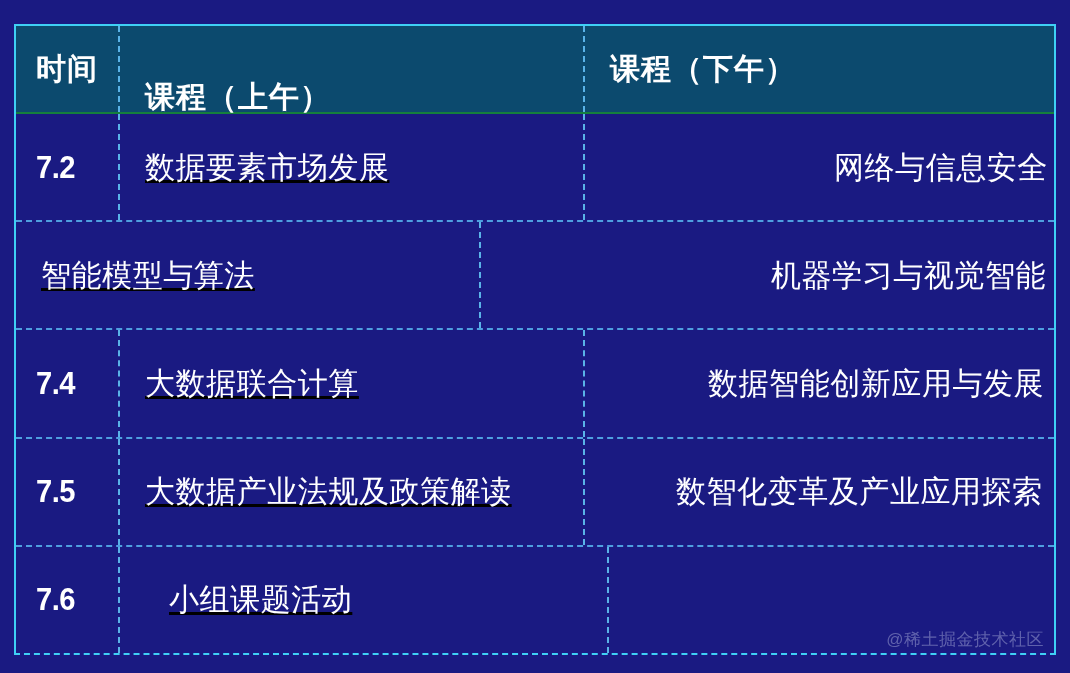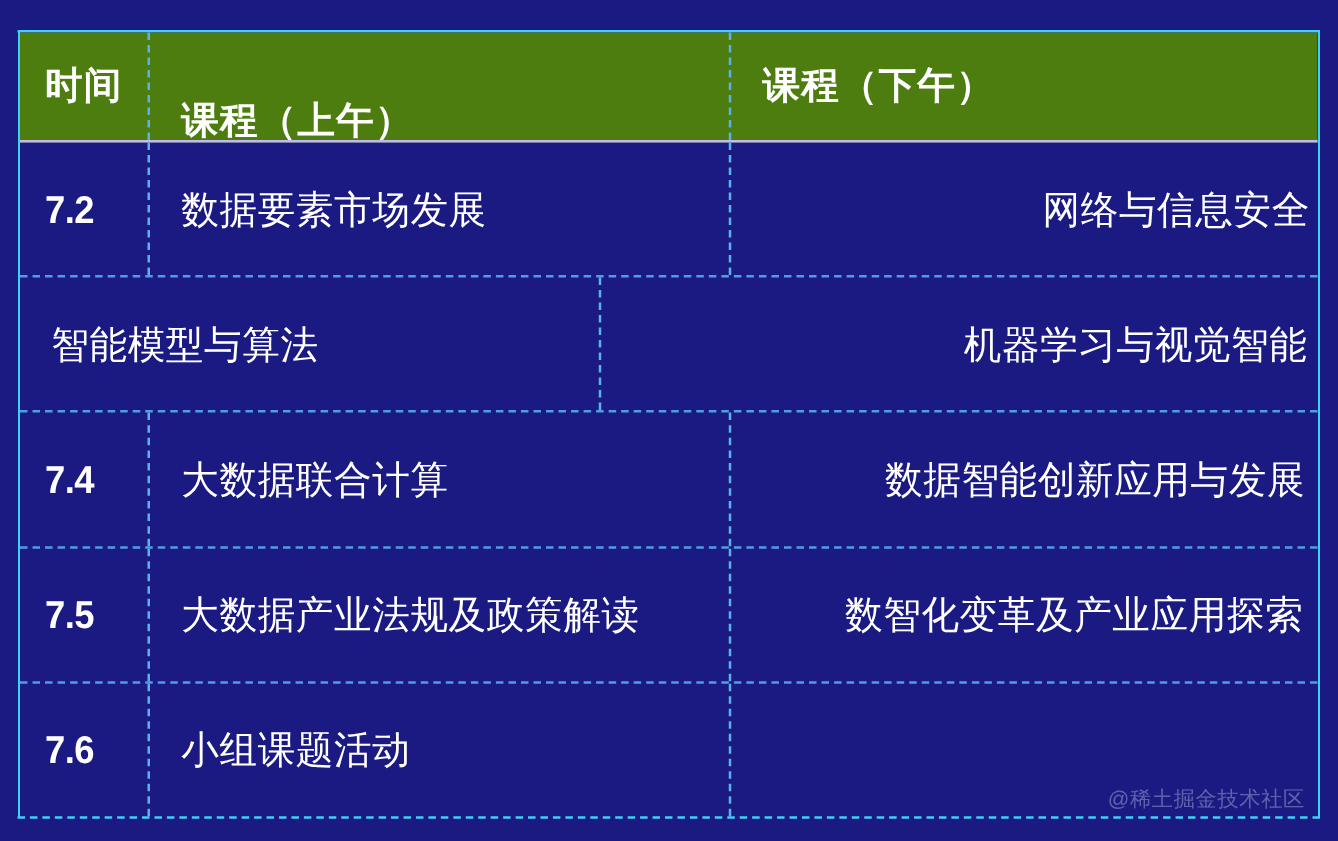--- a/index.html
+++ b/index.html
@@ -28,22 +28,22 @@
     border-top: 2px solid #3fd0f5;
     border-bottom: 2px dashed #3fd0f5;
     display: flex;
     flex-direction: column;
   }
 
   
   .thead {
     height: 88px;
     flex: 0 0 88px;
-    background: #4d7c0f;
-    border-bottom: 2px solid #c4b5fd;
+    background: #0c4a6e;
+    border-bottom: 2px solid #15803d;
     display: flex;
     align-items: center;
     box-sizing: border-box;
   }
   .thead .cell-time {
     width: 104px;
     flex: 0 0 104px;
     box-sizing: border-box;
     padding-left: 20px;
     border-right: 2px dashed #5ab3e8;
@@ -86,40 +86,42 @@
   }
   .trow {
     flex: 1 1 0;
     display: flex;
     align-items: center;
     border-bottom: 2px dashed #4f9fe0;
     box-sizing: border-box;
   }
   .trow:last-child {
     border-bottom: none;
+    gap: 24px;
   }
   .trow .cell-time {
     width: 104px;
     flex: 0 0 104px;
     box-sizing: border-box;
     padding-left: 20px;
     border-right: 2px dashed #5ab3e8;
     height: 100%;
     display: flex;
     align-items: center;
   }
   .trow .cell-am {
     width: 465px;
     flex: 0 0 465px;
     box-sizing: border-box;
     padding-left: 25px;
     border-right: 2px dashed #5ab3e8;
     height: 100%;
     display: flex;
     align-items: center;
+    text-decoration: underline;
   }
   .trow .cell-pm {
     flex: 1 1 auto;
     box-sizing: border-box;
     padding-left: 25px;
     height: 100%;
     display: flex;
     align-items: center;
     justify-content: flex-end;
   }

